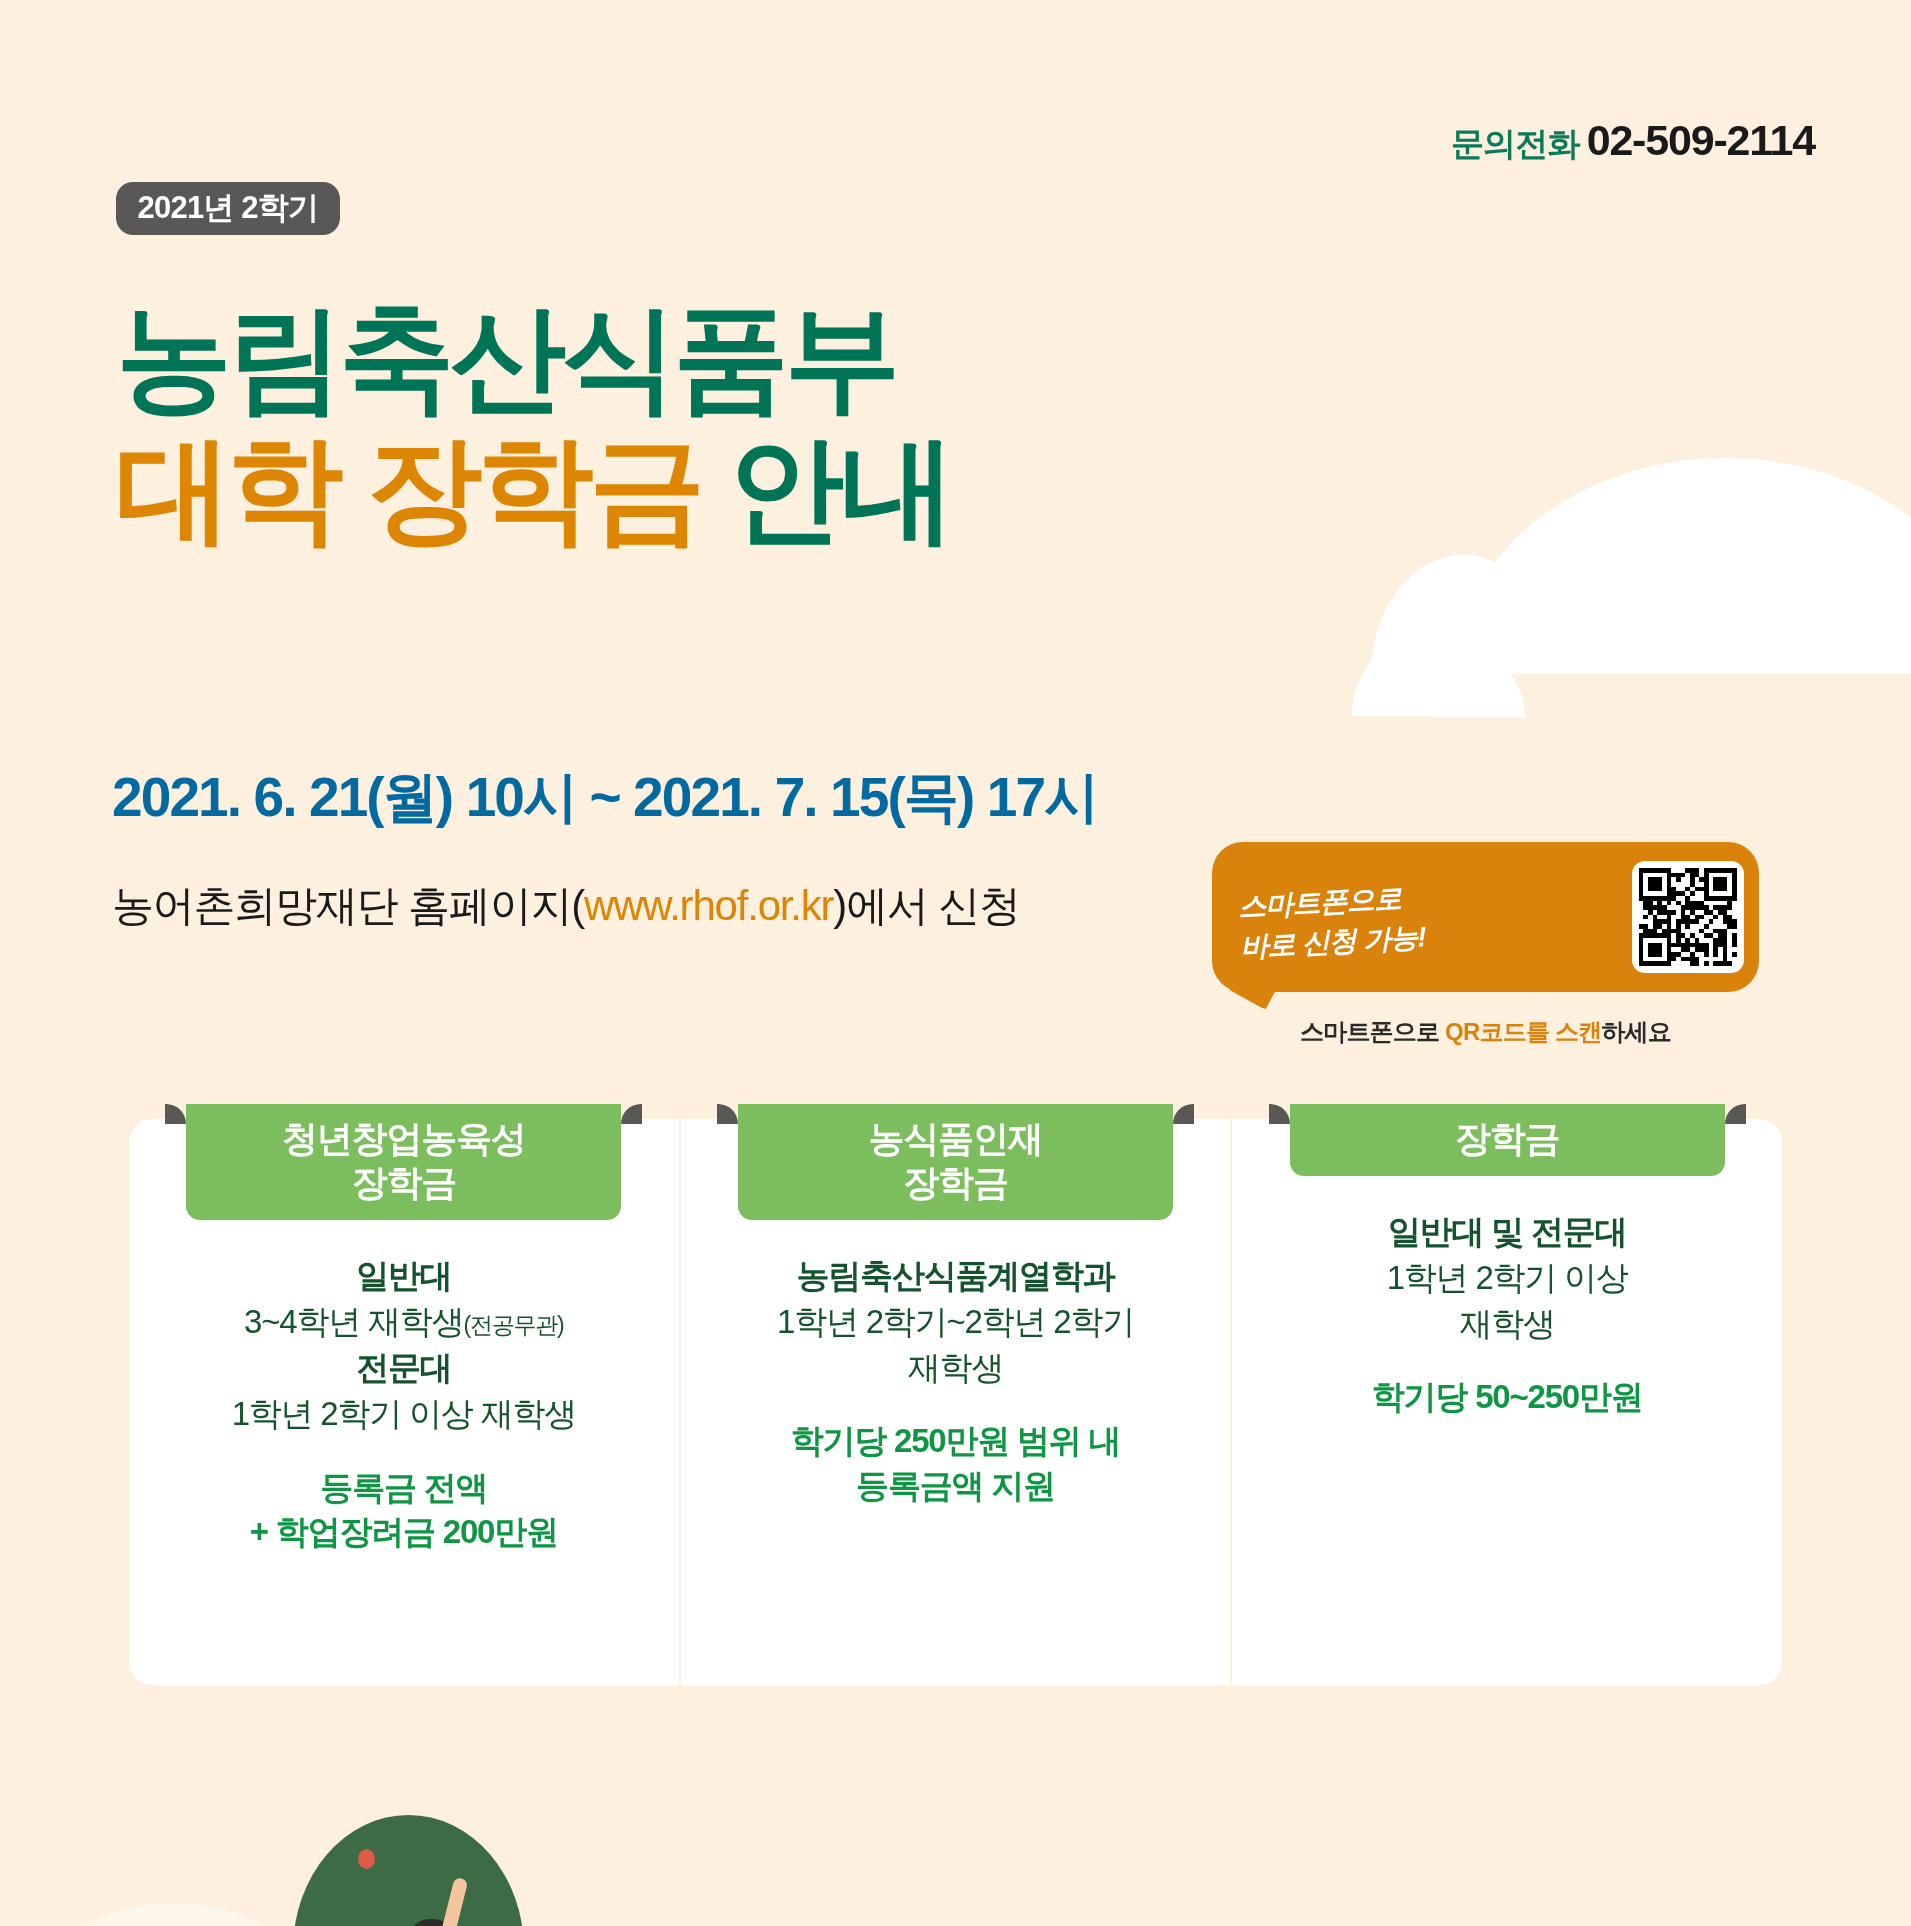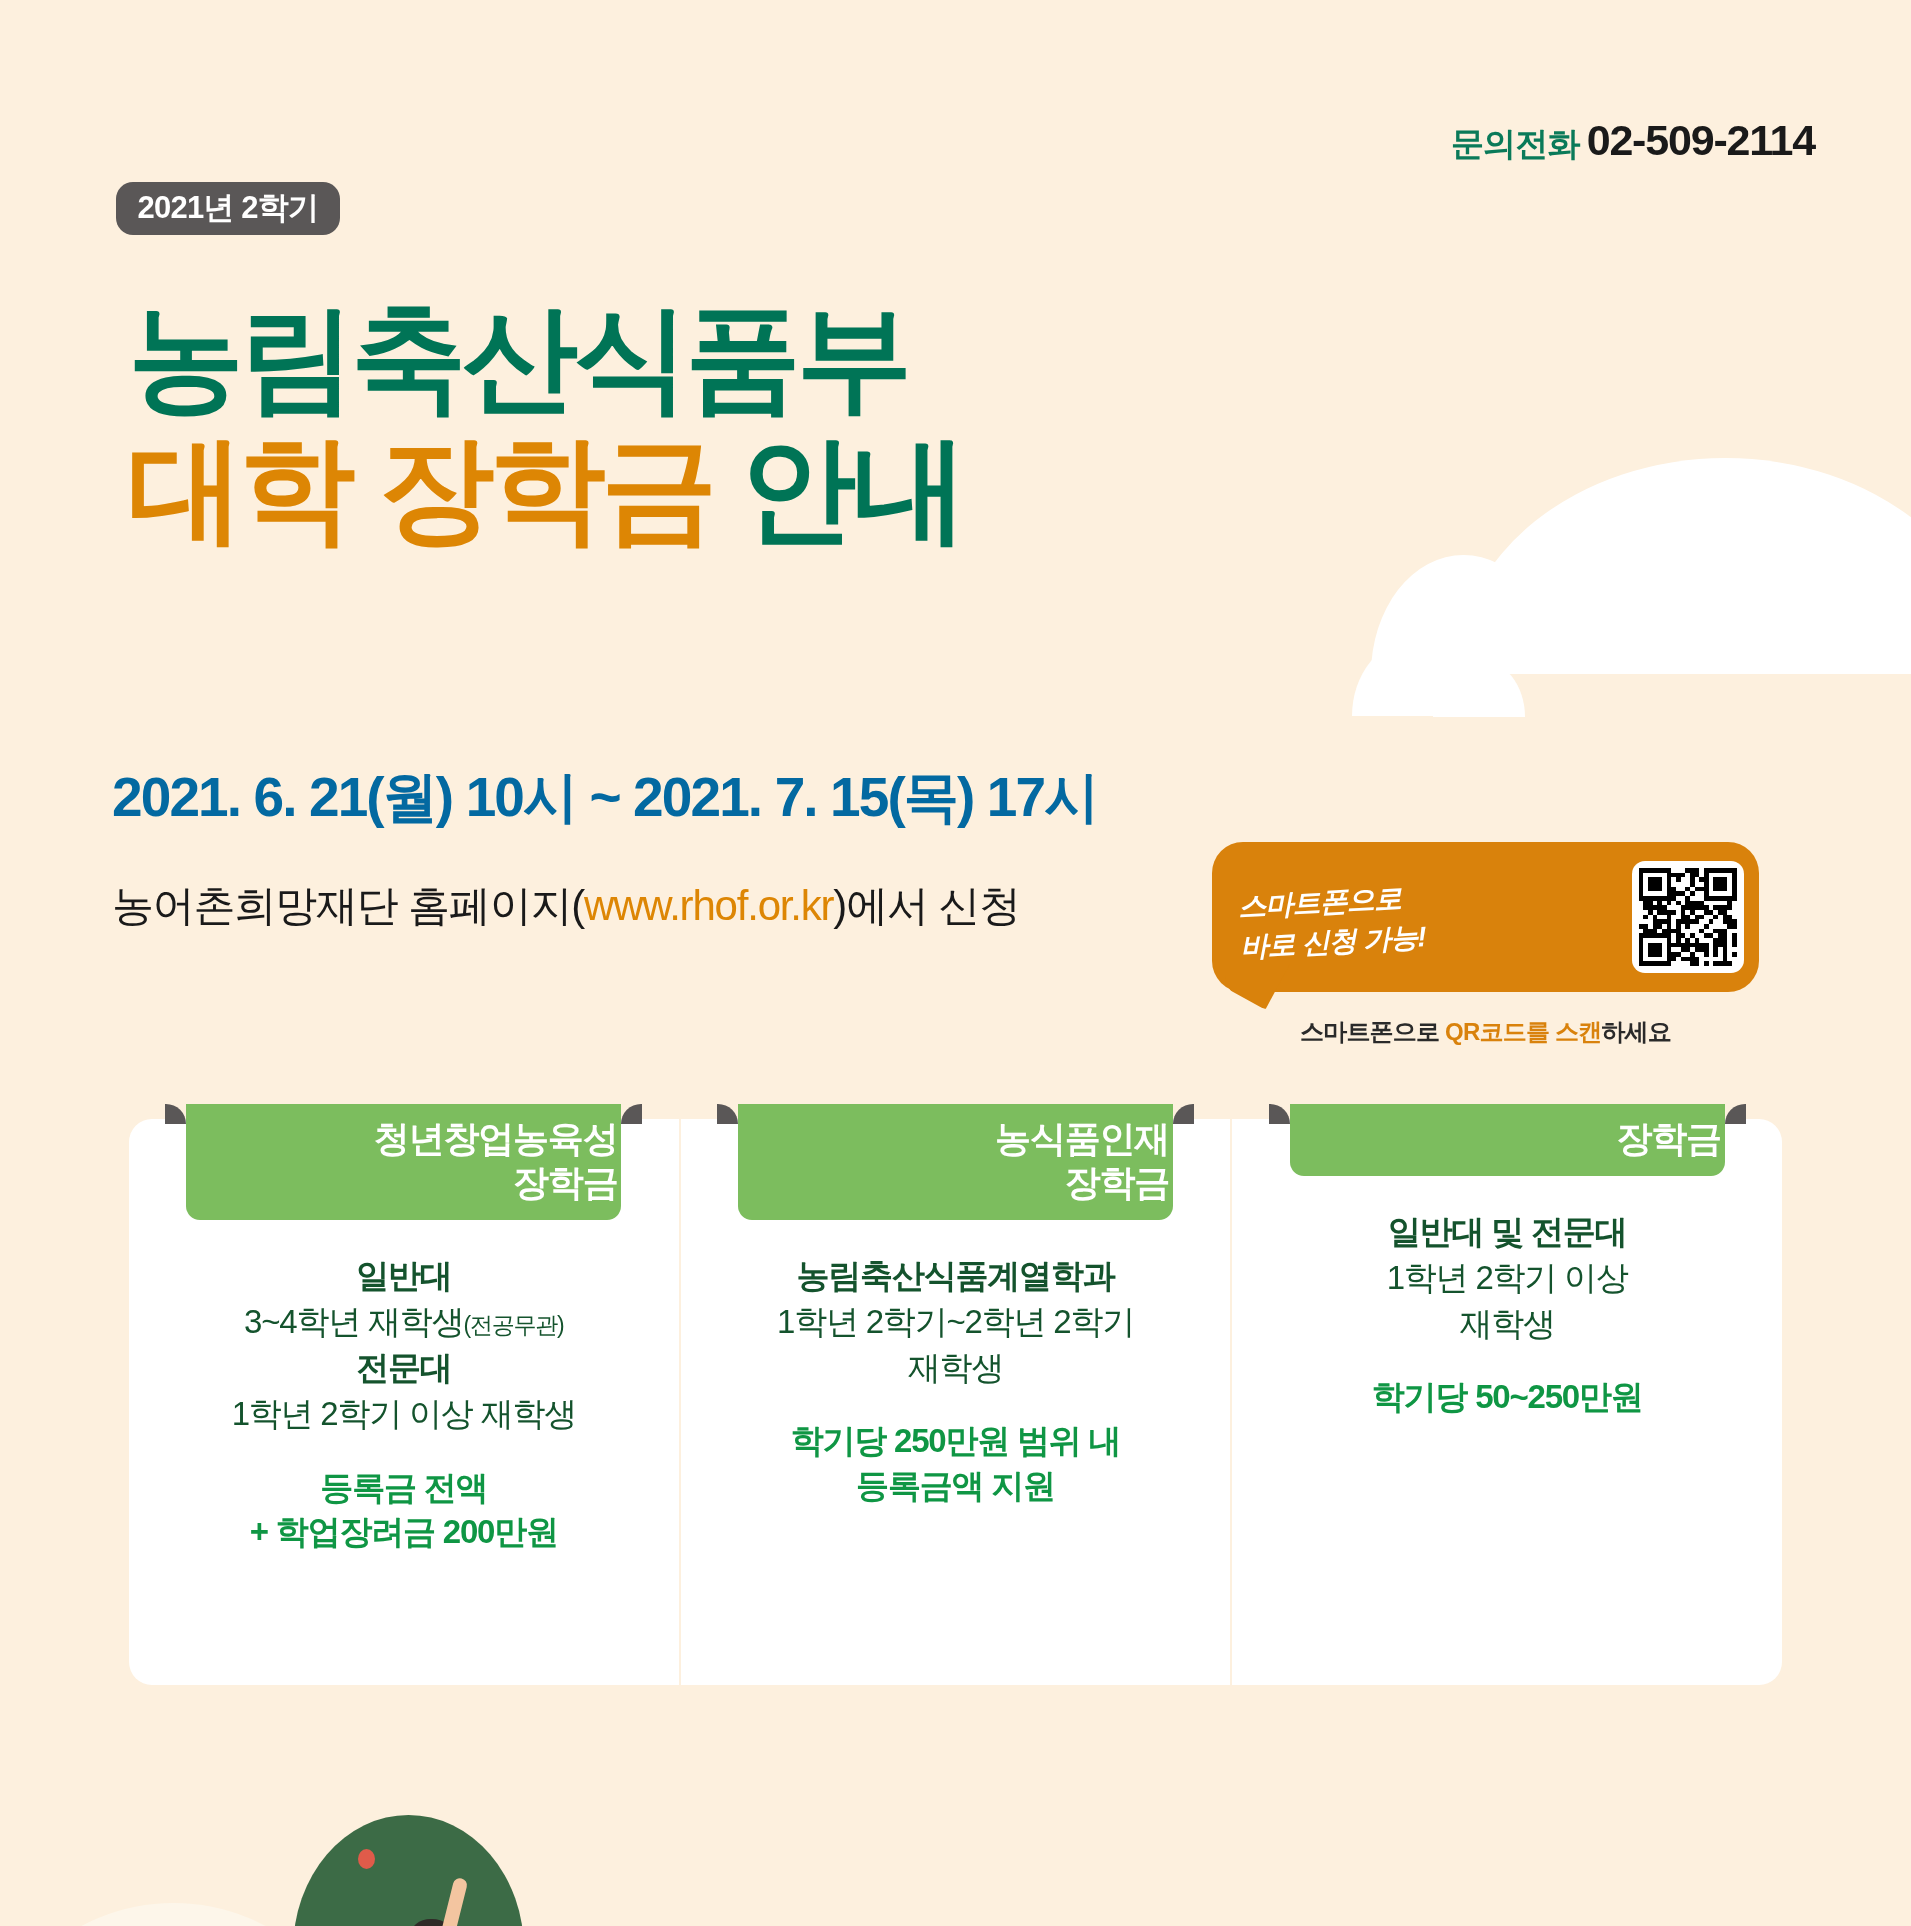--- a/index.html
+++ b/index.html
@@ -34,21 +34,21 @@
   
   .badge {
     position: absolute; left: 116px; top: 182px;
     background: #5a5757; color: #ffffff;
     padding: 10px 21.6px 12.3px; border-radius: 17px;
     font-size: 31px; font-weight: 700; letter-spacing: -0.8px;
     line-height: 1;
   }
 
   
-  .title-block { position: absolute; left: 128px; top: 293px; }
+  .title-block { position: absolute; left: 116px; top: 293px; }
   .title-line { font-size: 116px; font-weight: 800; letter-spacing: -4.6px; line-height: 1.13; }
   .t-green { color: #007456; }
   .t-orange { color: #dd8604; margin-top: 37px; }
 
   
   .date-line {
     position: absolute; left: 112px; top: 761px;
     font-size: 55px; font-weight: 800; color: #0369a1; letter-spacing: -1.9px;
     white-space: nowrap;
   }
@@ -105,21 +105,21 @@
     flex: 1 1 0; position: relative;
     display: flex; flex-direction: column; align-items: center;
     padding: 0 15.4px;
   }
   .col + .col { border-left: 2.3px solid #fdf0de; }
 
   .col-head {
     position: relative; margin-top: -15.4px; width: 435px;
     background: #7cbd5e; color: #ffffff;
     border-radius: 0 0 14px 14px;
-    padding: 13px 3.9px 15.4px; text-align: right;
+    padding: 13px 3.9px 15.4px; text-align: center;
     font-size: 36px; font-weight: 800; line-height: 1.22; letter-spacing: -1.2px;
   }
   .col-head::before, .col-head::after {
     content: ""; position: absolute; top: 0; width: 21px; height: 20px;
     background: #5a5757;
   }
   .col-head::before { left: -21px; border-top-right-radius: 21px; }
   .col-head::after  { right: -21px; border-top-left-radius: 21px; }
 
   .col-body { margin-top: 33px; text-align: center; width: 100%; }

